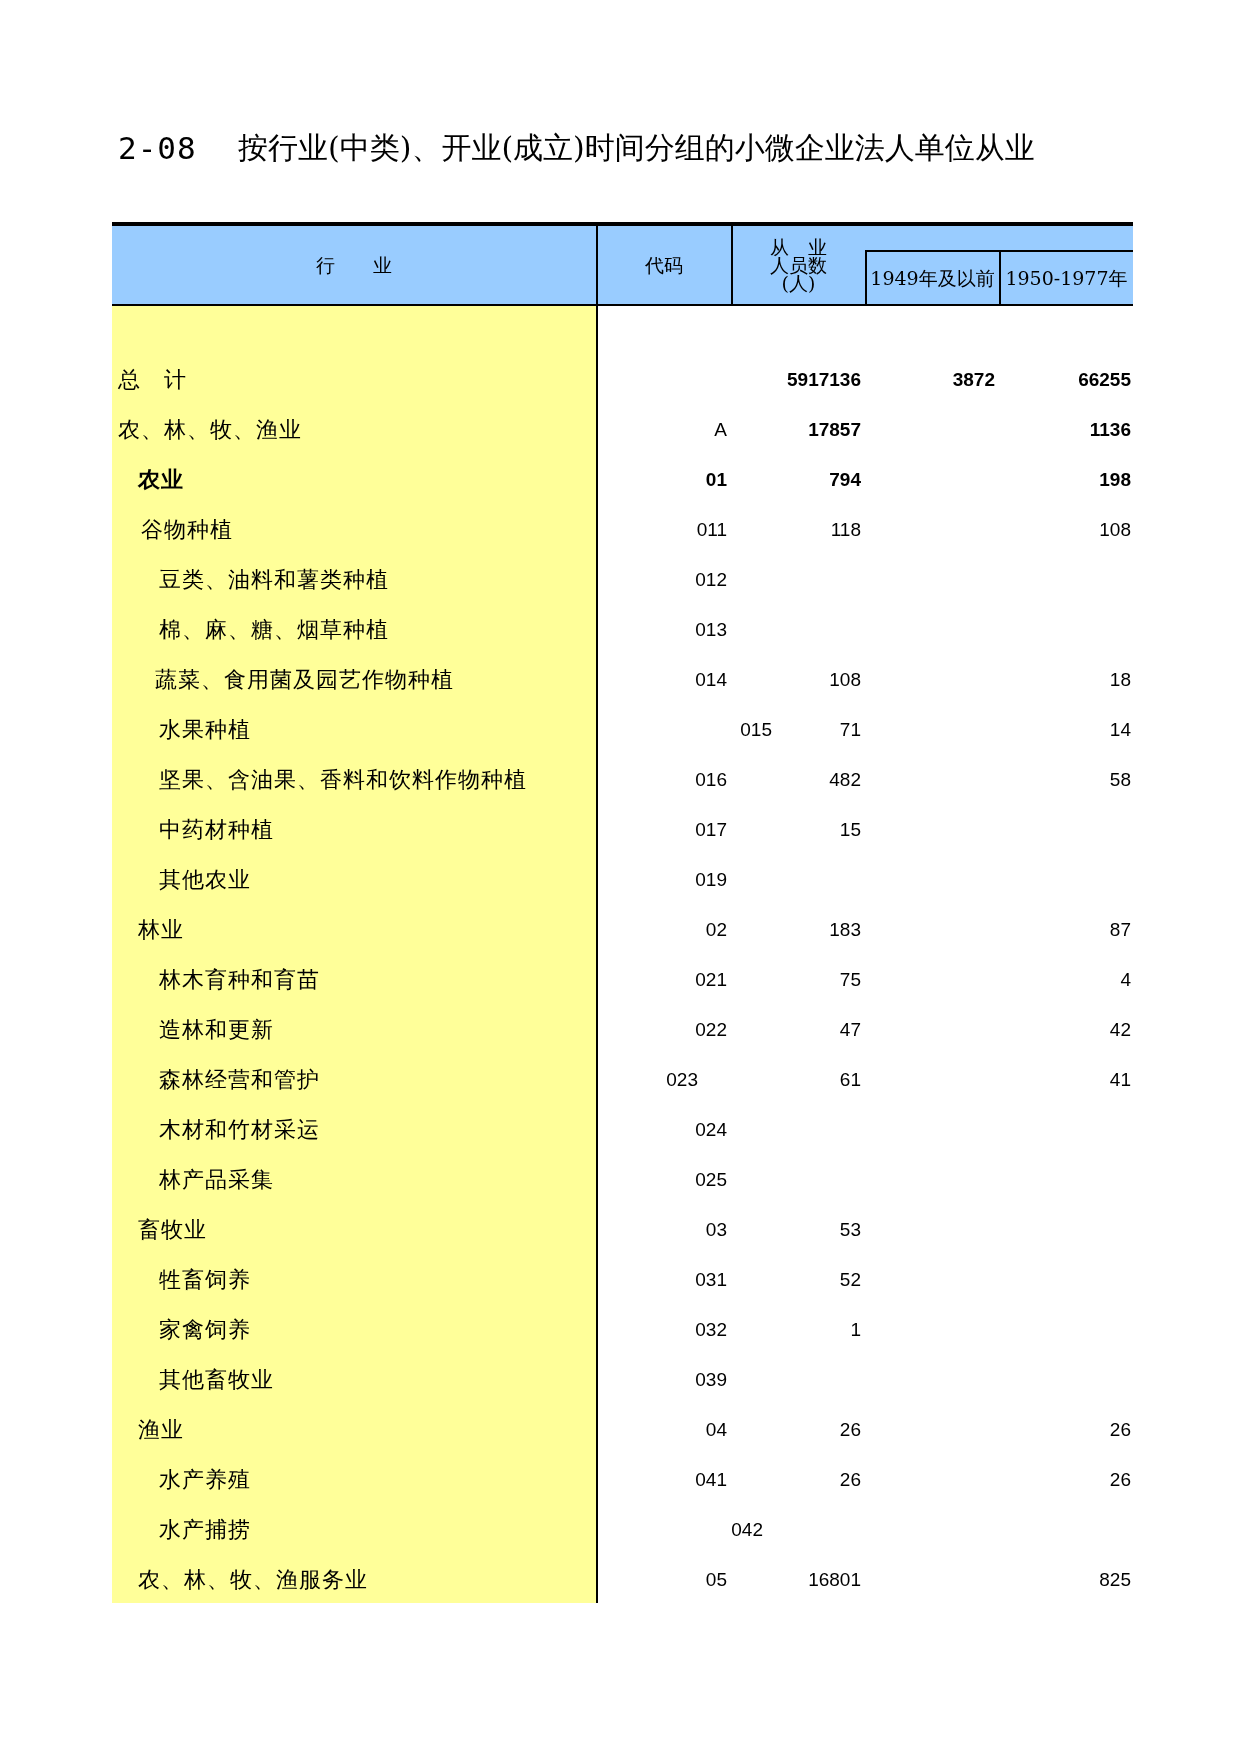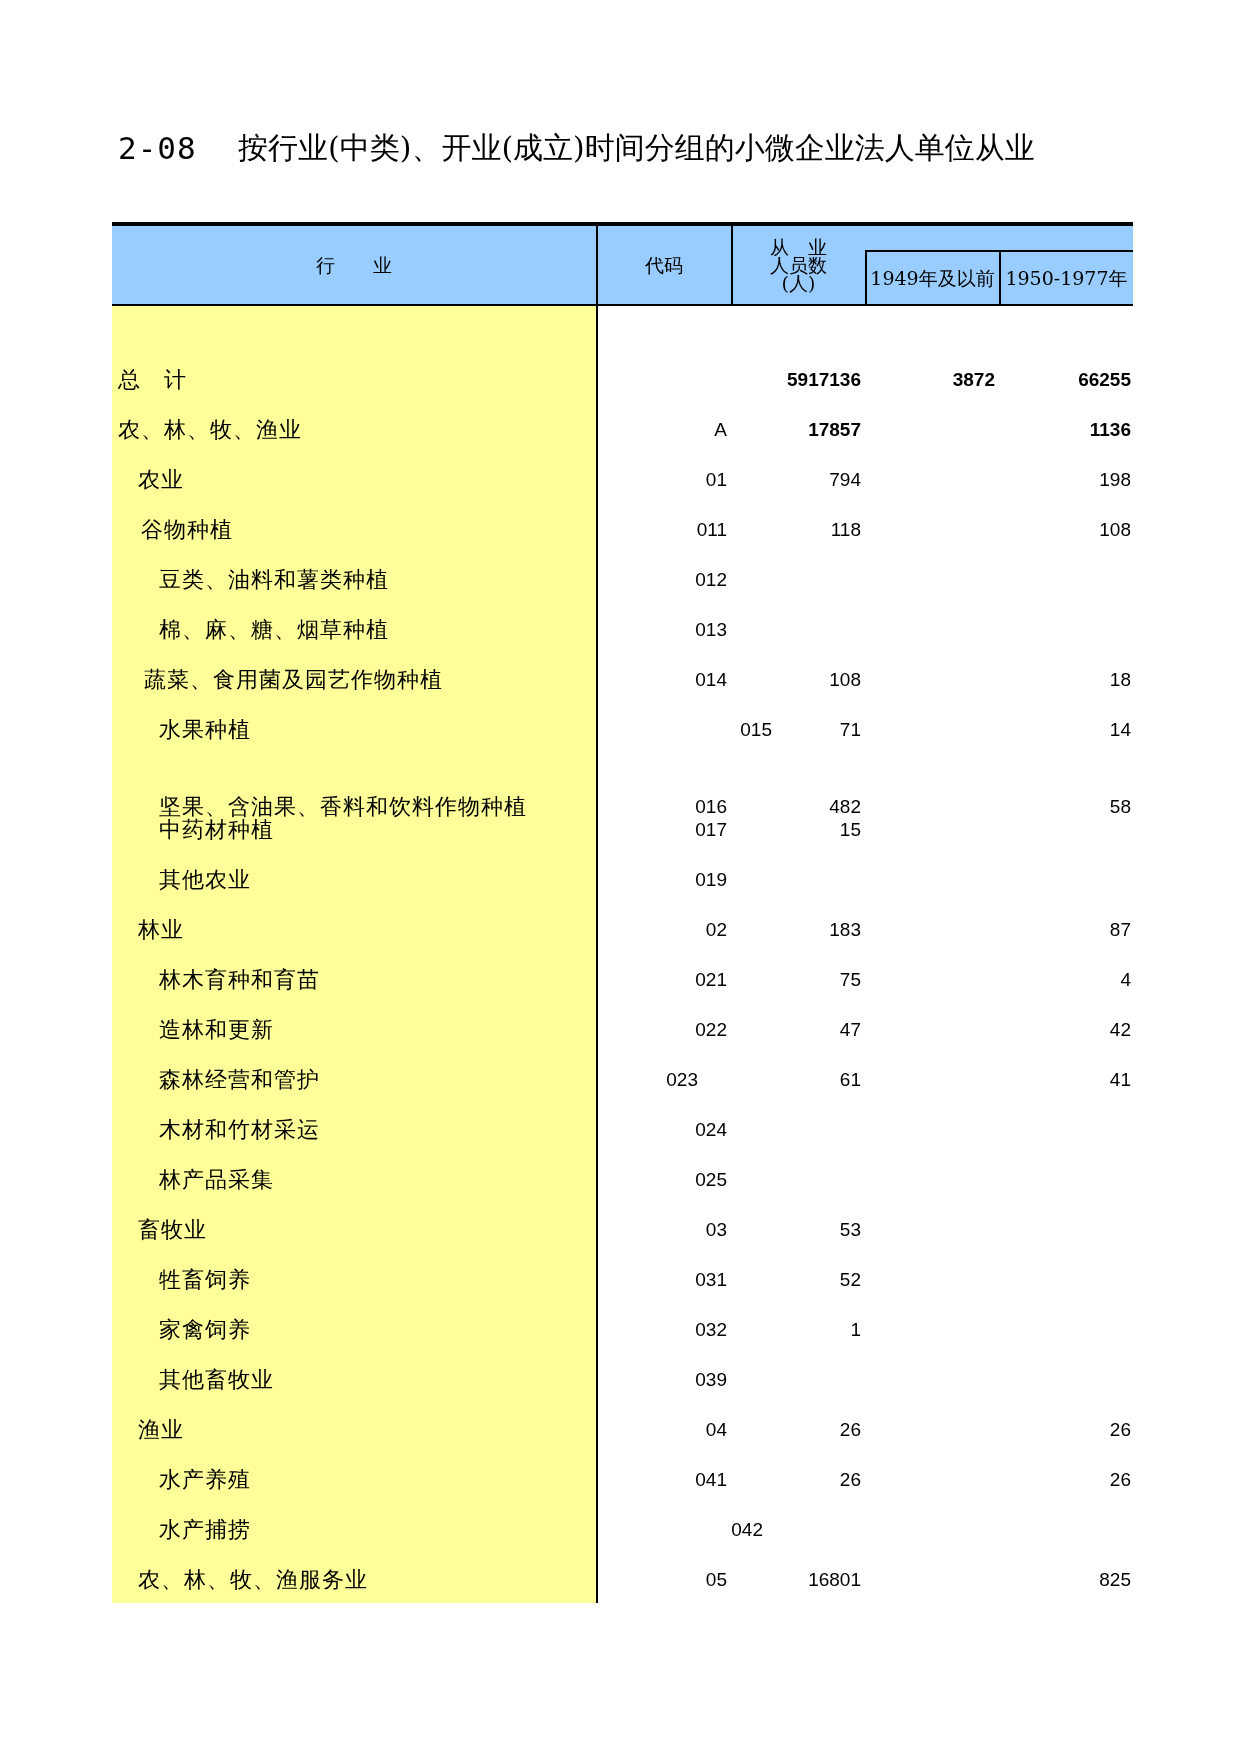--- a/index.html
+++ b/index.html
@@ -69,21 +69,21 @@
         <div class="cell num bold" style="left:754px; width:129px;">3872</div>
         <div class="cell num bold" style="left:890px; width:129px;">66255</div>
       </div>
       <div class="row" style="top: 405px;">
         <div class="cell name" style="left:6px;">农、林、牧、渔业</div>
         <div class="cell num" style="left:486px; width:129px;">A</div>
         <div class="cell num bold" style="left:620px; width:129px;">17857</div>
         <div class="cell num bold" style="left:754px; width:129px;"></div>
         <div class="cell num bold" style="left:890px; width:129px;">1136</div>
       </div>
-      <div class="row" style="top: 455px;">
+      <div class="row" style="top: 455px; font-weight: bold;">
         <div class="cell name" style="left:26px;">农业</div>
         <div class="cell num" style="left:486px; width:129px;">01</div>
         <div class="cell num" style="left:620px; width:129px;">794</div>
         <div class="cell num" style="left:754px; width:129px;"></div>
         <div class="cell num" style="left:890px; width:129px;">198</div>
       </div>
       <div class="row" style="top: 505px;">
         <div class="cell name" style="left:29px;">谷物种植</div>
         <div class="cell num" style="left:486px; width:129px;">011</div>
         <div class="cell num" style="left:620px; width:129px;">118</div>
@@ -98,34 +98,34 @@
         <div class="cell num" style="left:890px; width:129px;"></div>
       </div>
       <div class="row" style="top: 605px;">
         <div class="cell name" style="left:47px;">棉、麻、糖、烟草种植</div>
         <div class="cell num" style="left:486px; width:129px;">013</div>
         <div class="cell num" style="left:620px; width:129px;"></div>
         <div class="cell num" style="left:754px; width:129px;"></div>
         <div class="cell num" style="left:890px; width:129px;"></div>
       </div>
       <div class="row" style="top: 655px;">
-        <div class="cell name" style="left:32px;text-align:right;">蔬菜、食用菌及园艺作物种植</div>
+        <div class="cell name" style="left:43px;text-align:right;">蔬菜、食用菌及园艺作物种植</div>
         <div class="cell num" style="left:486px; width:129px;">014</div>
         <div class="cell num" style="left:620px; width:129px;">108</div>
         <div class="cell num" style="left:754px; width:129px;"></div>
         <div class="cell num" style="left:890px; width:129px;">18</div>
       </div>
       <div class="row" style="top: 705px;">
         <div class="cell name" style="left:47px;">水果种植</div>
         <div class="cell num" style="left:486px; width:129px;padding-left:45px;">015</div>
         <div class="cell num" style="left:620px; width:129px;">71</div>
         <div class="cell num" style="left:754px; width:129px;"></div>
         <div class="cell num" style="left:890px; width:129px;">14</div>
       </div>
-      <div class="row" style="top: 782px; padding-left: 10px;">
+      <div class="row" style="top: 755px; padding-left: 10px;">
         <div class="cell name" style="left:47px;">坚果、含油果、香料和饮料作物种植</div>
         <div class="cell num" style="left:486px; width:129px;">016</div>
         <div class="cell num" style="left:620px; width:129px;">482</div>
         <div class="cell num" style="left:754px; width:129px;"></div>
         <div class="cell num" style="left:890px; width:129px;">58</div>
       </div>
       <div class="row" style="top: 805px;">
         <div class="cell name" style="left:47px;">中药材种植</div>
         <div class="cell num" style="left:486px; width:129px;">017</div>
         <div class="cell num" style="left:620px; width:129px;">15</div>

